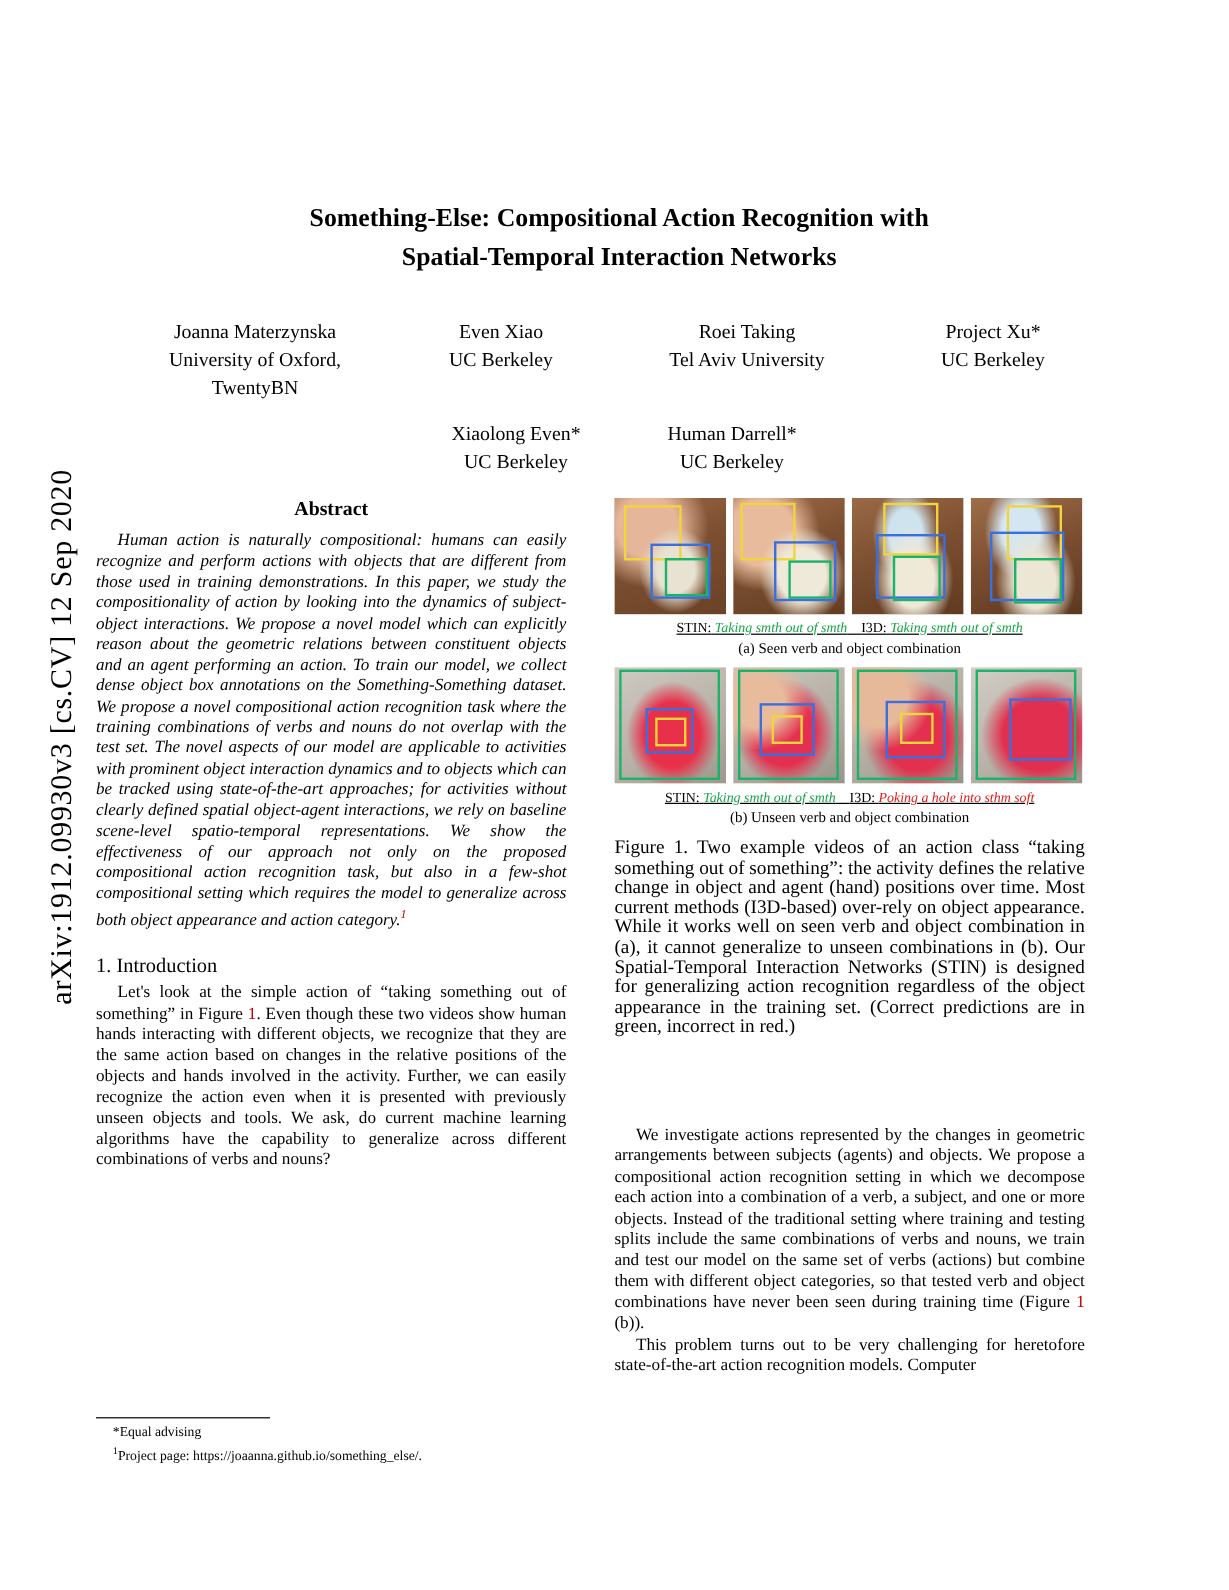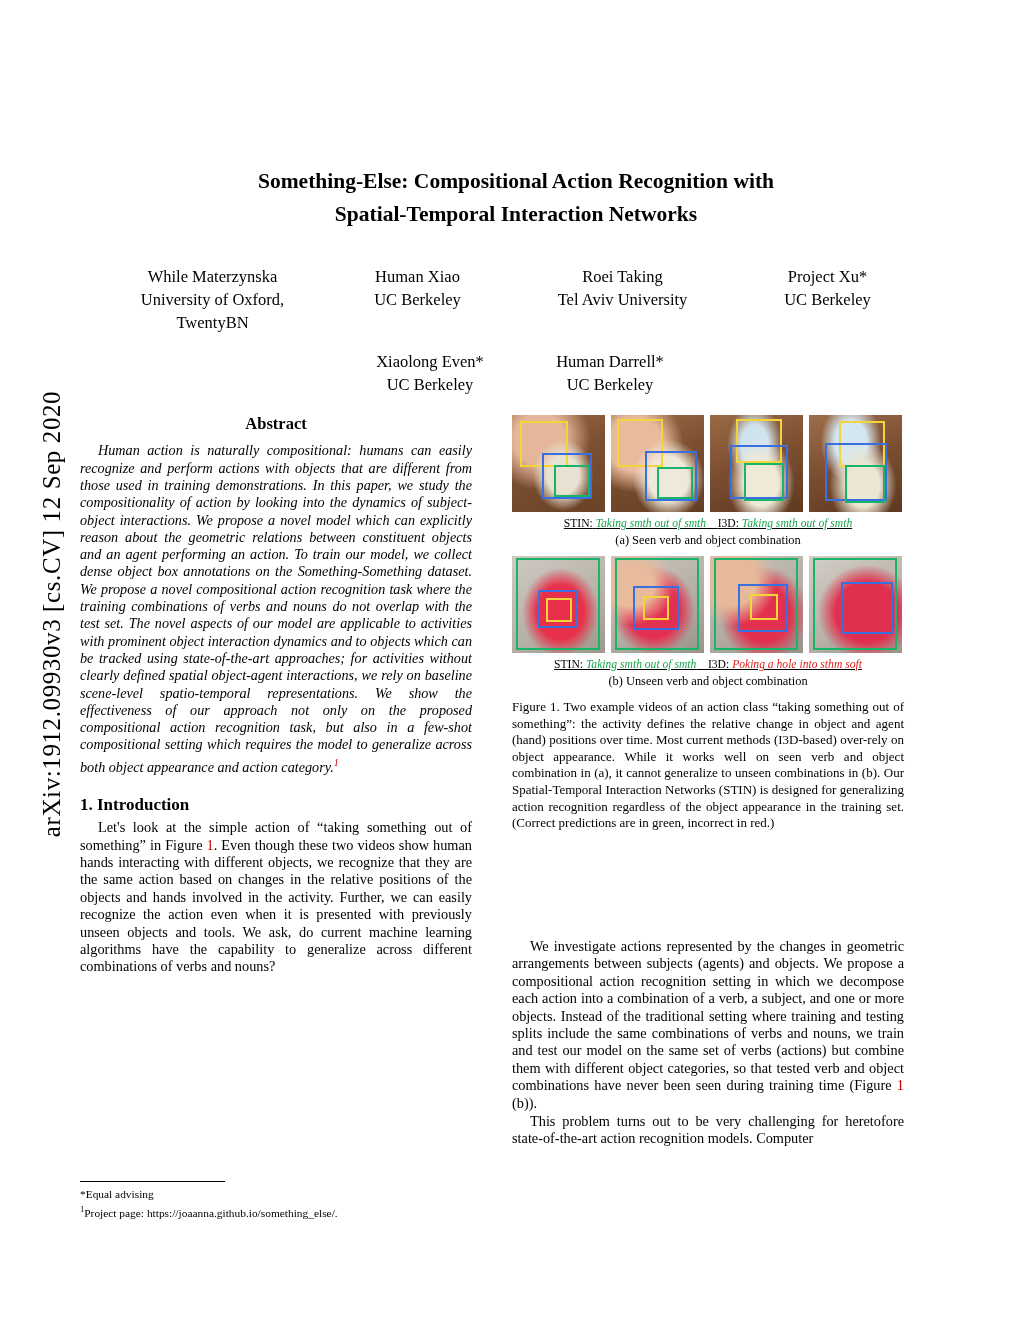--- a/index.html
+++ b/index.html
@@ -80,21 +80,21 @@
     position: absolute;
     width: 392px;
     font-size: 14.3px;
     line-height: 17.4px;
     text-align: justify;
   }
   #col-left { left: 80px; top: 415px; }
 
   h2.section-head {
     font-size: 17px;
-    font-weight: bold;
+    font-weight: normal;
     margin: 20px 0 6px 0;
     text-align: left;
   }
   .abstract-head {
     text-align: center;
     font-size: 16.5px;
     font-weight: bold;
     margin: 0 0 10px 0;
   }
   .abstract-body {
@@ -120,21 +120,21 @@
     width: 392px;
     font-size: 11.4px;
     line-height: 15px;
   }
   #footnotes .rule {
     width: 145px;
     height: 1px;
     background: #000;
     margin-bottom: 5px;
   }
-  #footnotes .fn-line { margin-left: 0; }
+  #footnotes .fn-line { margin-left: 14px; }
   #footnotes .fn-line sup { font-size: 8.5px; vertical-align: super; }
 
   
   #figure {
     position: absolute;
     left: 512px;
     top: 415px;
     width: 392px;
   }
   .frame-row {
@@ -164,45 +164,45 @@
   .cap-line .mono-label { font-style: normal; }
   .cap-green { color: #17a54a; font-style: italic; }
   .cap-red { color: #e01b1b; font-style: italic; }
   .sub-cap {
     font-size: 12.4px;
     text-align: center;
     margin-top: 3px;
   }
   #fig-caption {
     margin-top: 10px;
-    font-size: 13px;
+    font-size: 16px;
     line-height: 16.6px;
     text-align: justify;
   }
 </style>
 </head>
 <body>
 
 <div id="arxiv-stamp">arXiv:1912.09930v3  [cs.CV]  12 Sep 2020</div>
 
 <div id="page">
 
   <div id="title-block">
     <div class="title-line">Something-Else: Compositional Action Recognition with</div>
     <div class="title-line">Spatial-Temporal Interaction Networks</div>
   </div>
 
   <div id="authors">
     <div class="author-row row1">
       <div class="author-cell">
-        <div>While Materzynska</div>
+        <div>Joanna Materzynska</div>
         <div class="aff">University of Oxford, TwentyBN</div>
       </div>
       <div class="author-cell">
-        <div>Human Xiao</div>
+        <div>Even Xiao</div>
         <div class="aff">UC Berkeley</div>
       </div>
       <div class="author-cell">
         <div>Roei Taking</div>
         <div class="aff">Tel Aviv University</div>
       </div>
       <div class="author-cell">
         <div>Project Xu*</div>
         <div class="aff">UC Berkeley</div>
       </div>

